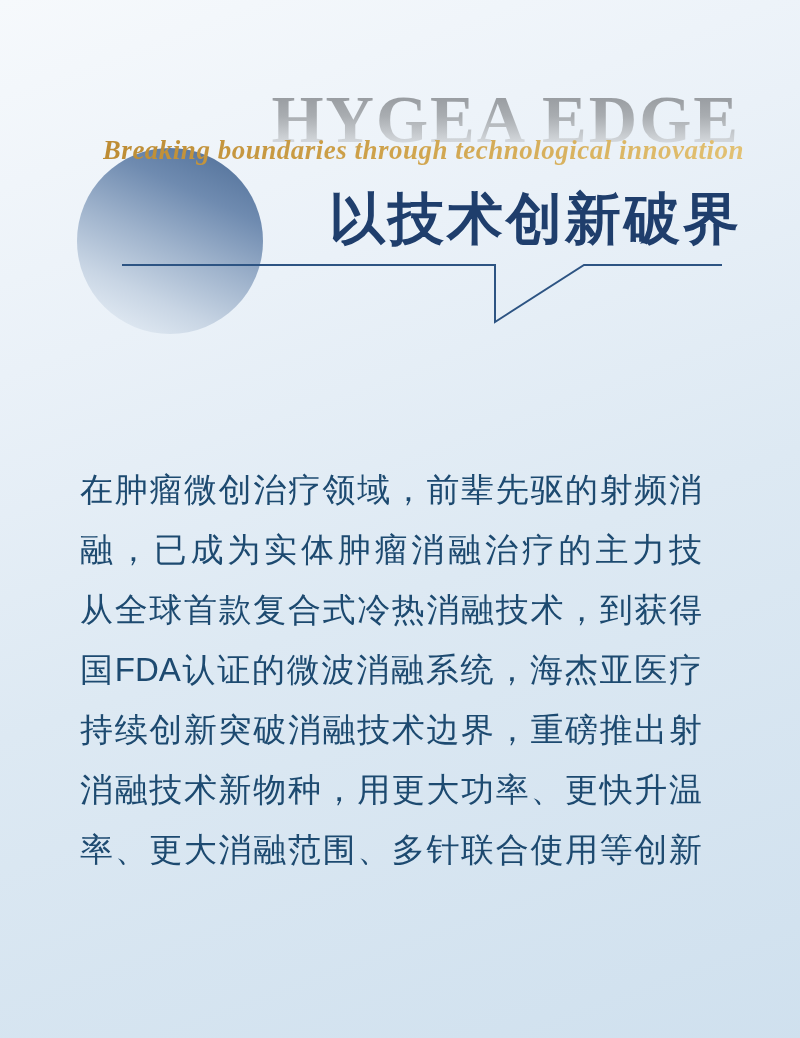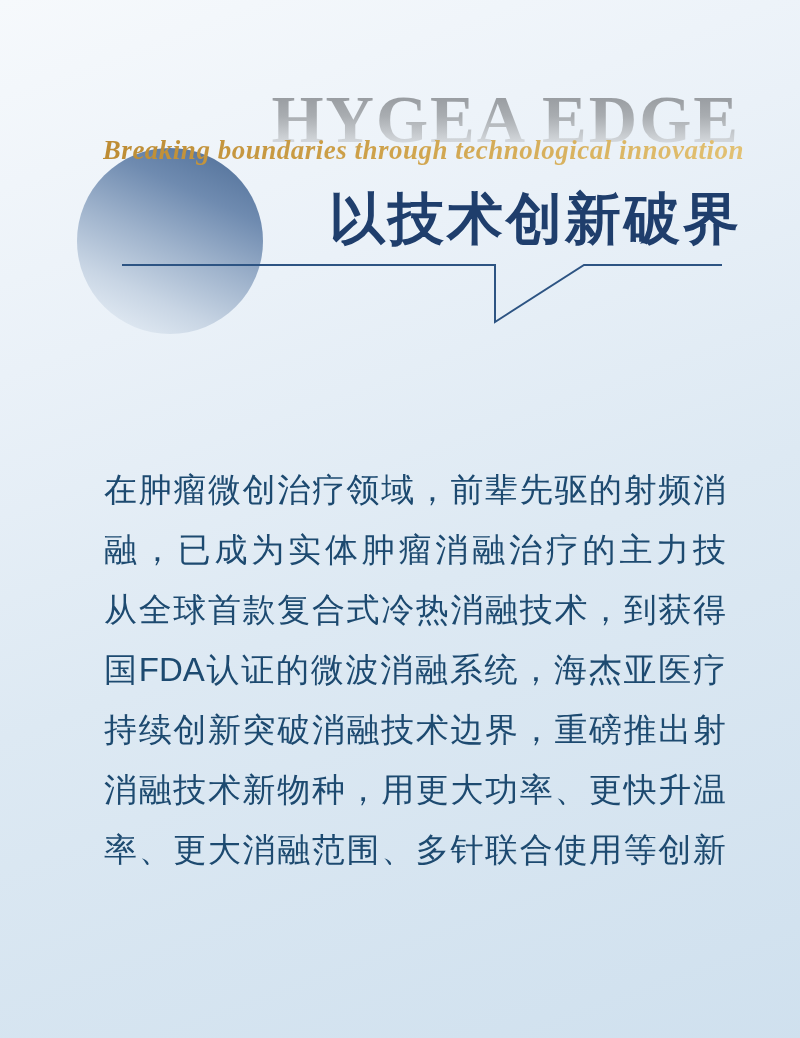--- a/index.html
+++ b/index.html
@@ -86,21 +86,21 @@
     left: 0;
     top: 0;
     width: 800px;
     height: 1038px;
     pointer-events: none;
   }
 
   
   .article {
     position: absolute;
-    left: 104px;
+    left: 80px;
     top: 460px;
     width: 622px;
     color: #1d4a70;
     font-size: 33px;
     line-height: 60px;
   }
   .article .line {
     text-align: justify;
     text-align-last: justify;
     text-justify: inter-ideograph;

